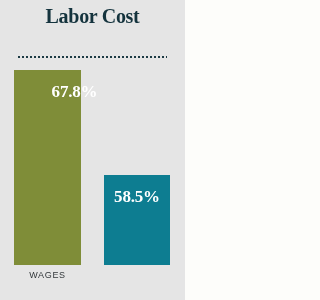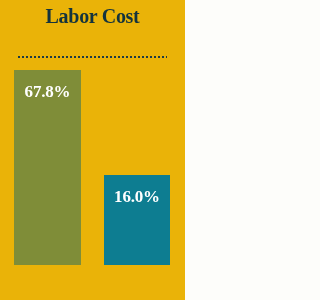--- a/index.html
+++ b/index.html
@@ -10,21 +10,21 @@
     width: 185px;
     height: 300px;
     background: #fdfdfa;
     font-family: "Liberation Sans", sans-serif;
     overflow: hidden;
   }
   #infographic {
     position: relative;
     width: 185px;
     height: 300px;
-    background: #eab308;
+    background: #e5e5e5;
   }
 
   
   .title-block {
     position: absolute;
     left: 0;
     top: 6px;
     width: 185px;
     text-align: center;
   }
@@ -76,21 +76,21 @@
     line-height: 17px;
     letter-spacing: -0.2px;
     color: #ffffff;
   }
   .bar-wages {
     left: 14px;
     width: 67px;
     height: 195px;
     background: #7f8d38;
   }
-  .bar-wages .bar-value { top: 13px; }
+  .bar-wages .bar-value { top: 13px; padding-left: 27px; }
   .bar-benefits {
     left: 104px;
     width: 66px;
     height: 90px;
     background: #0d7d91;
   }
   .bar-benefits .bar-value { top: 13px; }
 
   
   .cat-label {
@@ -123,19 +123,20 @@
 
   <div class="divider"></div>
 
   <div class="plot">
 
     <div class="bar bar-wages">
       <span class="bar-value">67.8%</span>
     </div>
 
     <div class="bar bar-benefits">
-      <span class="bar-value">16.0%</span>
+      <span class="bar-value">58.5%</span>
     </div>
 
+    <div class="cat-label cat-wages">WAGES</div>
 
 
   </div>
 </div>
 
 </body></html>

